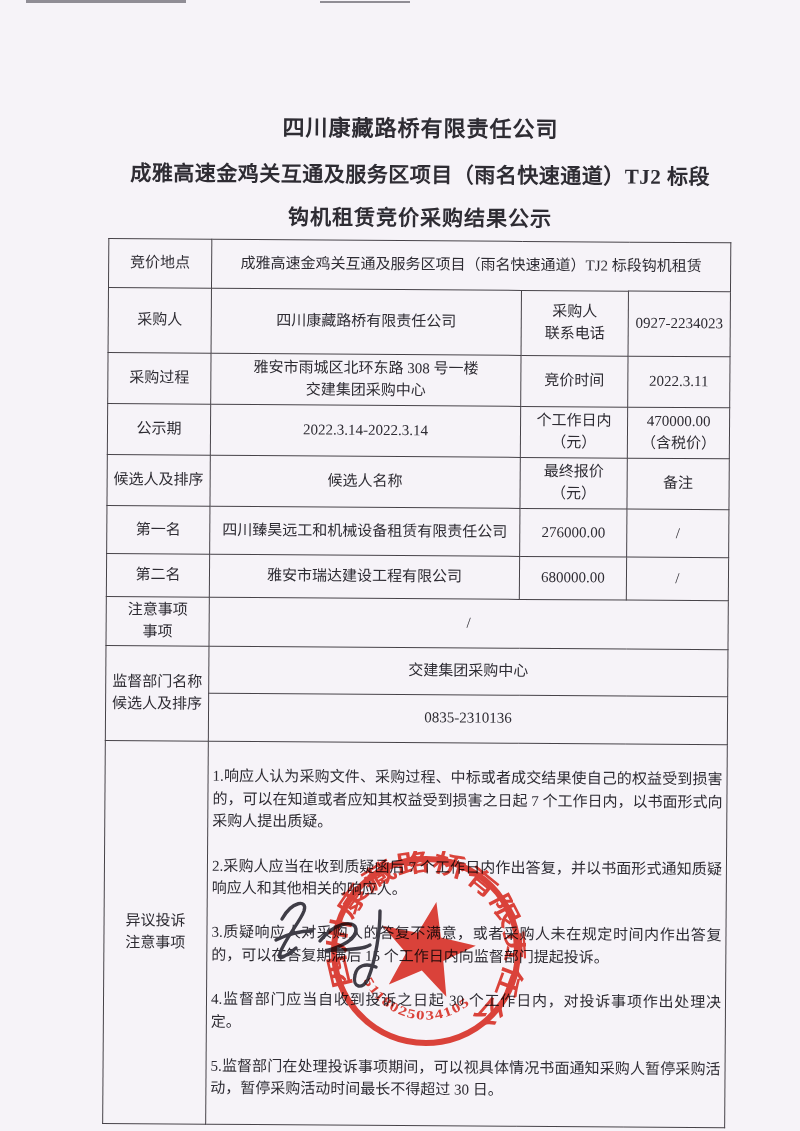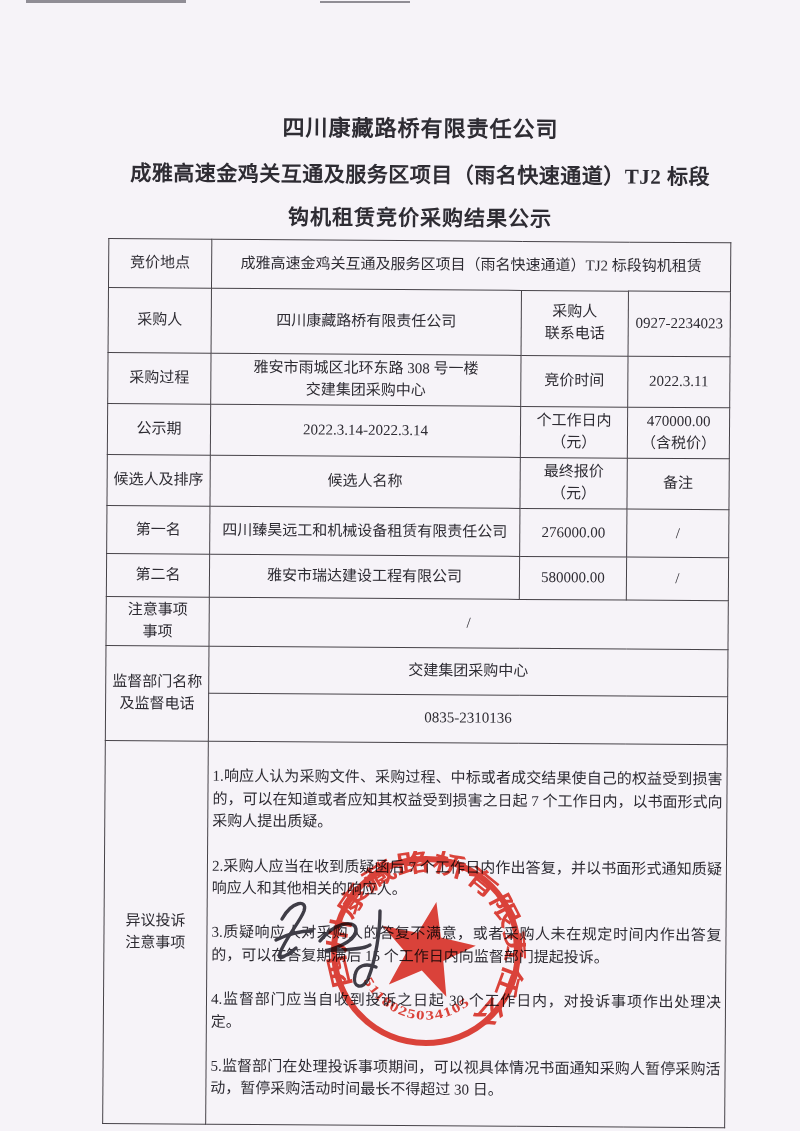--- a/index.html
+++ b/index.html
@@ -101,31 +101,31 @@
       </tr>
       <tr>
         <td style="height:43px">第一名</td>
         <td>四川臻昊远工和机械设备租赁有限责任公司</td>
         <td>276000.00</td>
         <td>/</td>
       </tr>
       <tr>
         <td style="height:38px">第二名</td>
         <td>雅安市瑞达建设工程有限公司</td>
-        <td>580000.00</td>
+        <td>680000.00</td>
         <td>/</td>
       </tr>
       <tr>
         <td style="height:43px">注意事项
 事项</td>
         <td colspan="3" class="left">/</td>
       </tr>
       <tr>
         <td rowspan="2">监督部门名称
-及监督电话</td>
+候选人及排序</td>
         <td colspan="3" style="height:42px">交建集团采购中心</td>
       </tr>
       <tr>
         <td colspan="3" style="height:43px">0835-2310136</td>
       </tr>
       <tr>
         <td style="height:265px">异议投诉
 注意事项</td>
         <td colspan="3" class="notice-cell">
           <div>1.响应人认为采购文件、采购过程、中标或者成交结果使自己的权益受到损害的，可以在知道或者应知其权益受到损害之日起 7 个工作日内，以书面形式向采购人提出质疑。</div>

